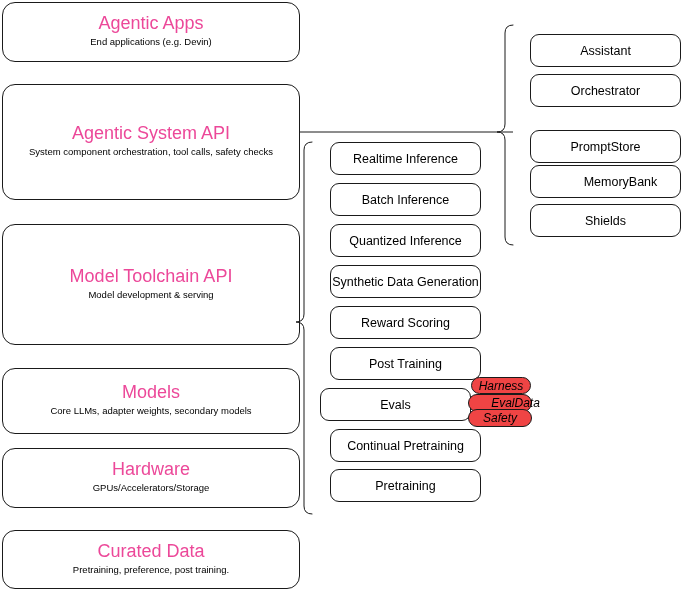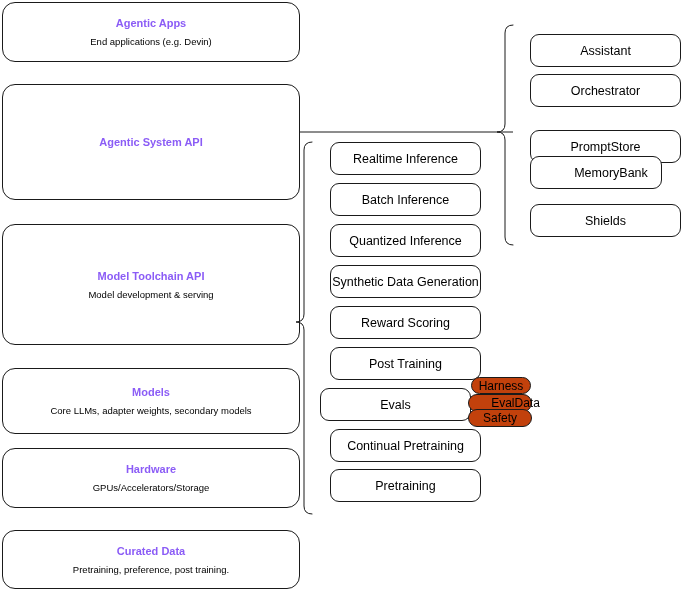--- a/index.html
+++ b/index.html
@@ -26,25 +26,24 @@
     border: 1px solid #1a1a1a;
     border-radius: 13px;
     background: #ffffff;
     display: flex;
     flex-direction: column;
     align-items: center;
     justify-content: center;
     text-align: center;
   }
   .layer-title {
-    font-size: 11px;
+    font-size: 18px;
     line-height: 17px;
-    color: #8b5cf6;
-    white-space: nowrap;
-    font-weight: bold;
+    color: #ec4899;
+    white-space: nowrap;
   }
   .layer-sub {
     font-size: 9.5px;
     line-height: 14px;
     color: #000;
     margin-top: 3px;
     white-space: nowrap;
   }
 
   
@@ -63,28 +62,29 @@
     color: #000;
     white-space: nowrap;
   }
 
   
   .pill {
     position: absolute;
     box-sizing: border-box;
     border: 1px solid #1a1a1a;
     border-radius: 999px;
-    background: #c2410c;
+    background: #ef4444;
     display: flex;
     align-items: center;
     justify-content: center;
     font-size: 12px;
     line-height: 14px;
     color: #000;
     white-space: nowrap;
+    font-style: italic;
   }
 
   
   .connector {
     position: absolute;
     pointer-events: none;
   }
   .connector svg {
     display: block;
     overflow: visible;
@@ -95,20 +95,21 @@
 
 <div id="canvas">
 
   <div class="layer-box" style="left: 2px; top: 2px; width: 298px; height: 60px;">
     <div class="layer-title">Agentic Apps</div>
     <div class="layer-sub">End applications (e.g. Devin)</div>
   </div>
 
   <div class="layer-box" style="left: 2px; top: 84px; width: 298px; height: 116px; justify-content: center;">
     <div class="layer-title">Agentic System API</div>
+    <div class="layer-sub">System component orchestration, tool calls, safety checks</div>
   </div>
 
   <div class="layer-box" style="left: 2px; top: 224px; width: 298px; height: 121px;">
     <div class="layer-title">Model Toolchain API</div>
     <div class="layer-sub">Model development &amp; serving</div>
   </div>
 
   <div class="layer-box" style="left: 2px; top: 368px; width: 298px; height: 66px;">
     <div class="layer-title">Models</div>
     <div class="layer-sub">Core LLMs, adapter weights, secondary models</div>
@@ -181,20 +182,20 @@
 
   <div class="item-box" style="left: 530px; top: 34px; width: 151px; height: 33px;">
     <span>Assistant</span>
   </div>
   <div class="item-box" style="left: 530px; top: 74px; width: 151px; height: 33px;">
     <span>Orchestrator</span>
   </div>
   <div class="item-box" style="left: 530px; top: 130px; width: 151px; height: 33px;">
     <span>PromptStore</span>
   </div>
-  <div class="item-box" style="left: 530px; top: 156px; width: 132px; height: 33px; padding-left: 30px;">
+  <div class="item-box" style="left: 530px; top: 165px; width: 151px; height: 33px; padding-left: 30px;">
     <span>MemoryBank</span>
   </div>
   <div class="item-box" style="left: 530px; top: 204px; width: 151px; height: 33px;">
     <span>Shields</span>
   </div>
 
 </div>
 
 </body></html>

